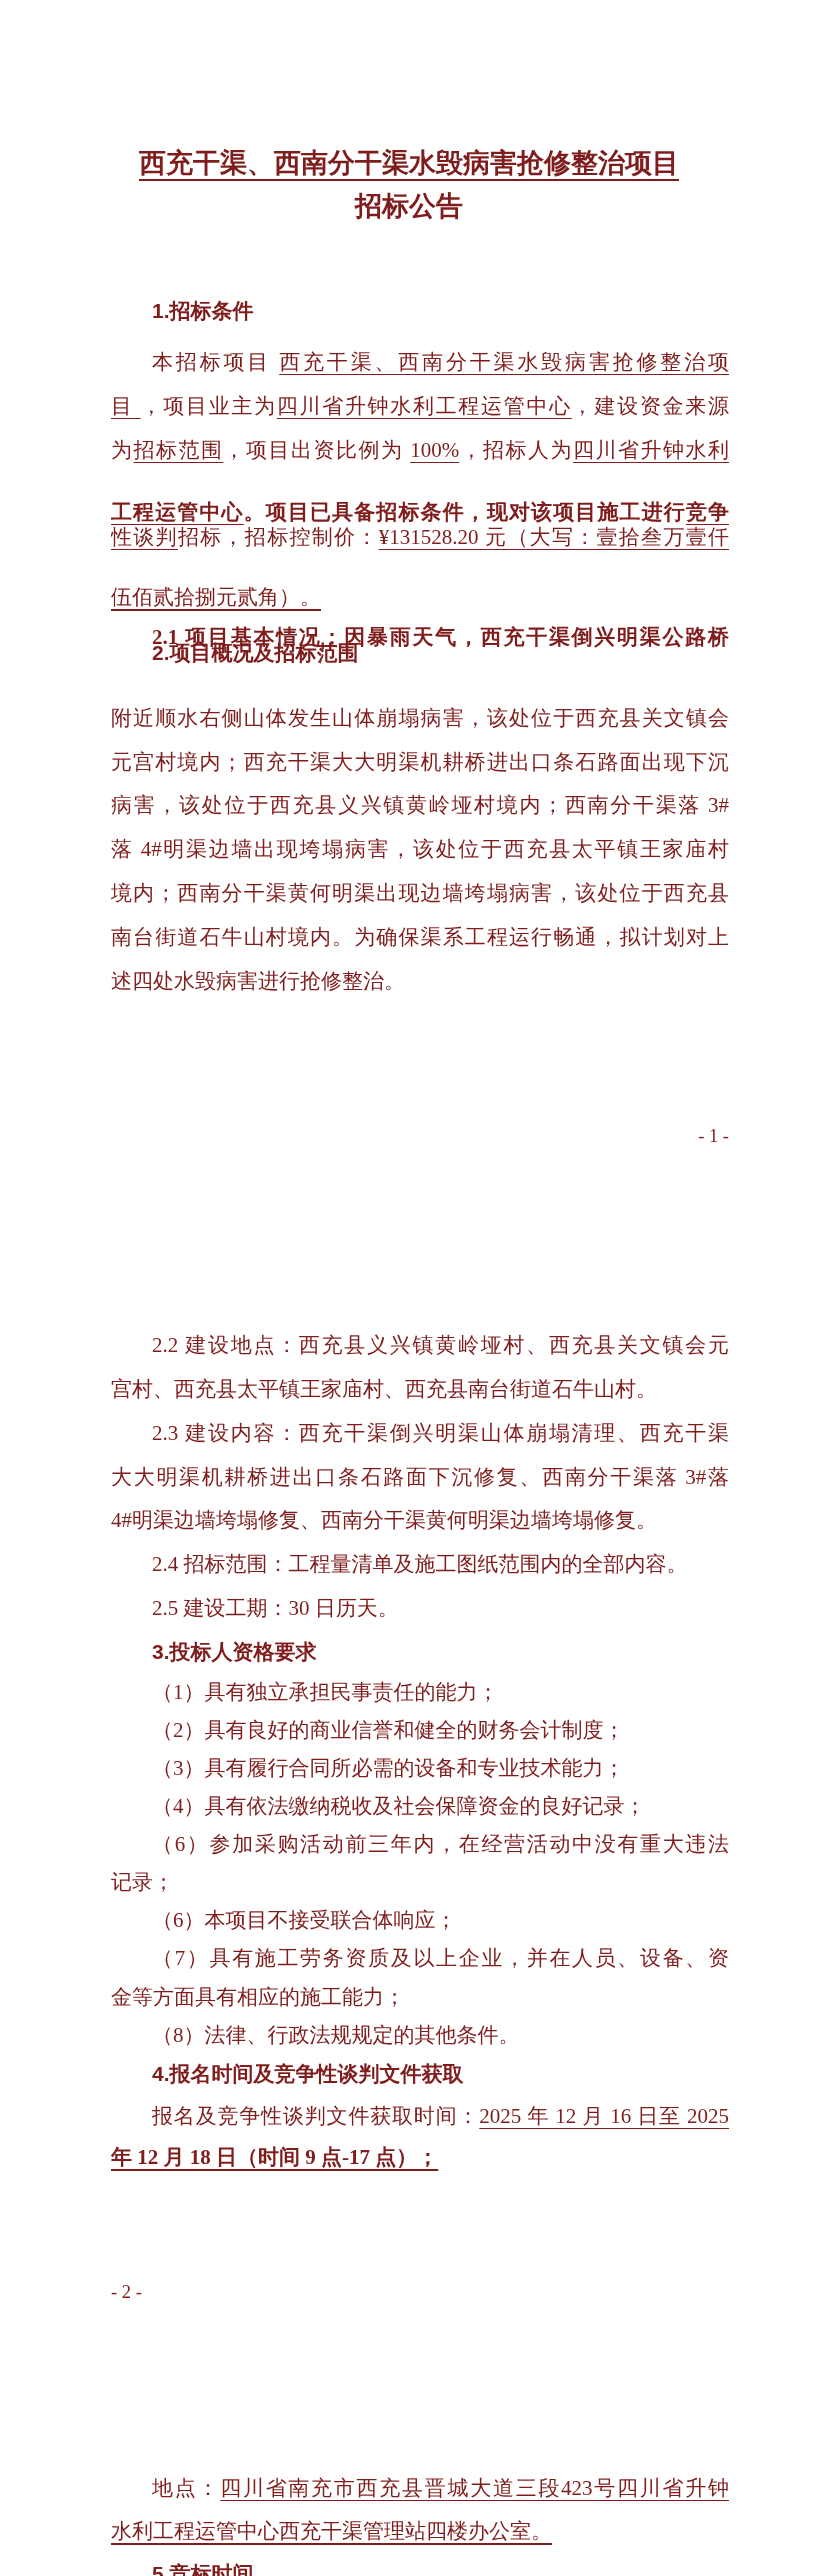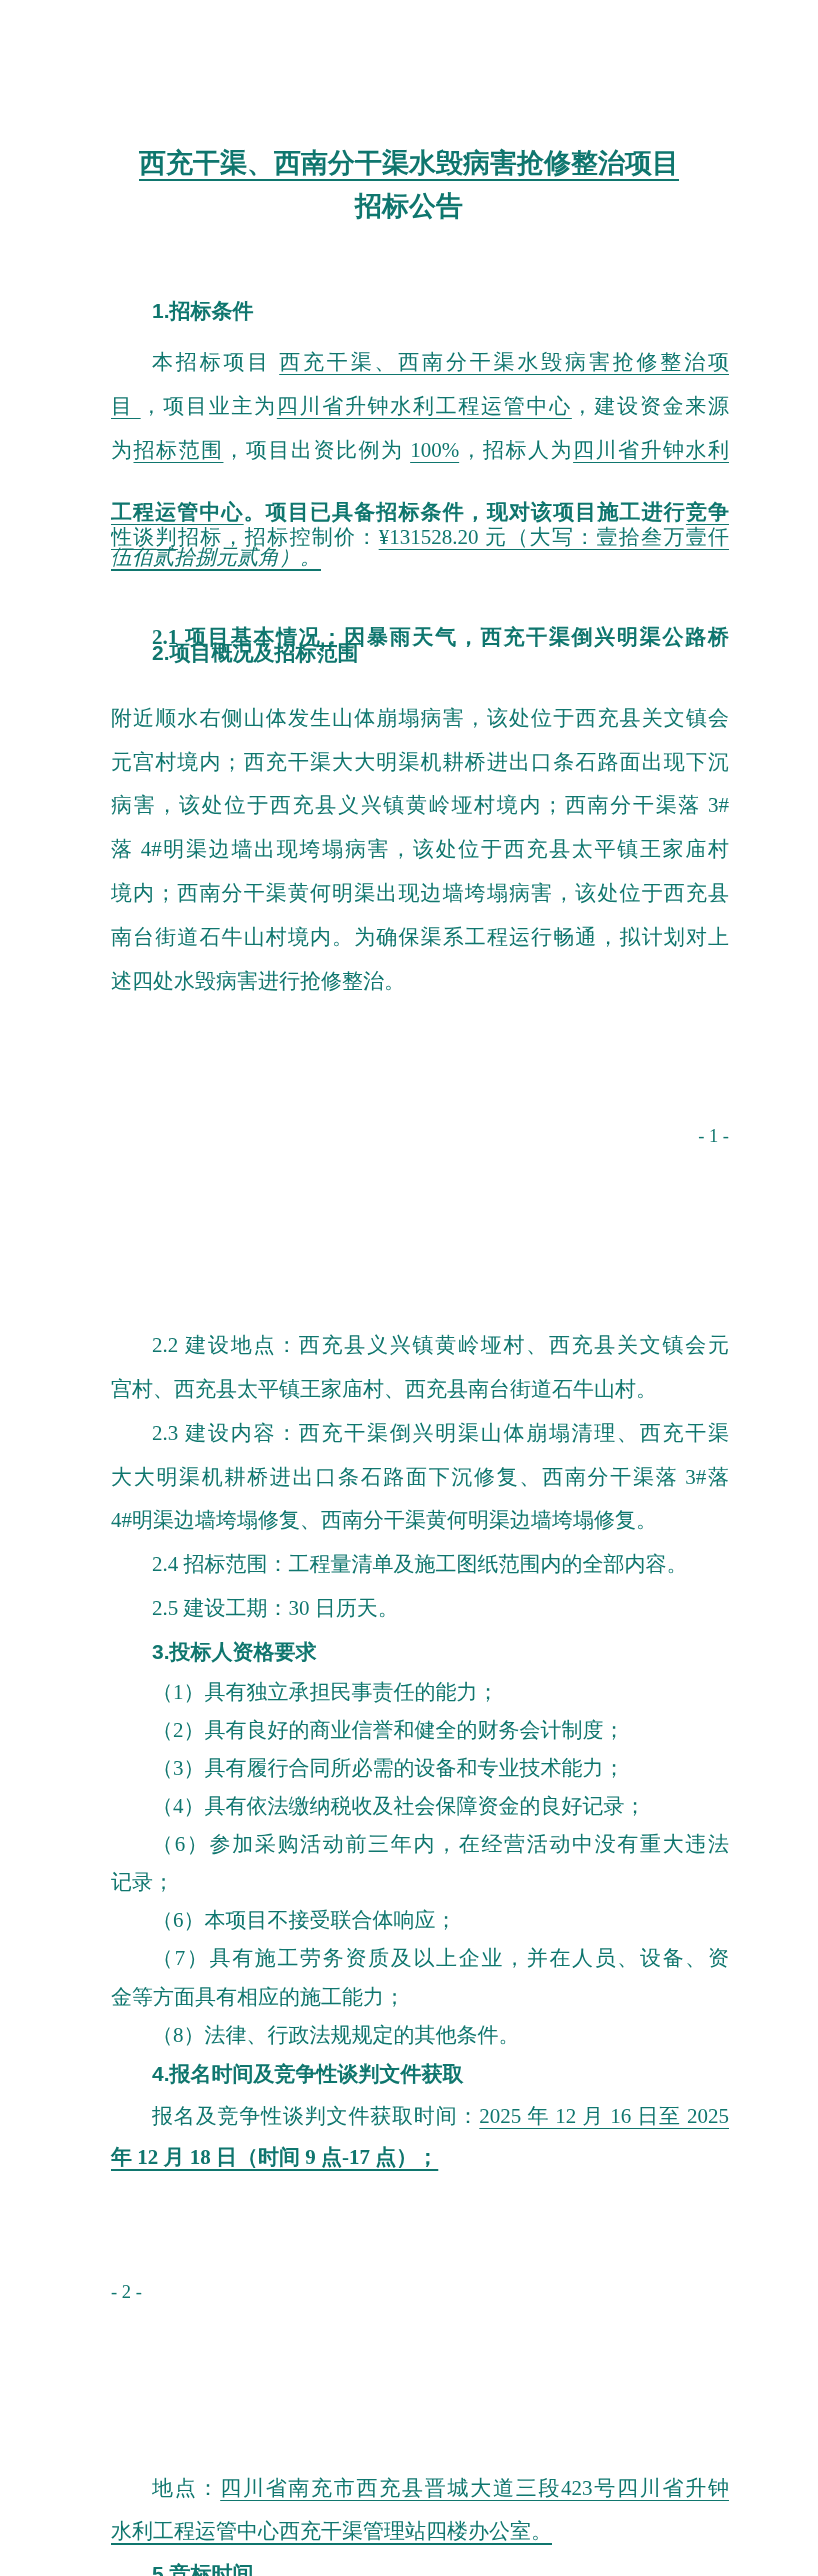--- a/index.html
+++ b/index.html
@@ -10,21 +10,21 @@
     background:#ffffff;
     overflow:hidden;
     font-family:"Liberation Serif","DejaVu Serif",serif;
     color:#000;
   }
   .line{
     position:absolute;
     font-size:21px;
     line-height:1.25;
     white-space:pre;
-    color:#0f766e;
+    color:#7f1d1d;
   }
   
   .t{
     left:0; width:818px; text-align:center;
     font-family:"Liberation Sans","DejaVu Sans",sans-serif;
     font-weight:700; font-size:27px;
   }
   
   .ind{ left:152px; }
   
@@ -54,21 +54,21 @@
 <div class="canvas">
 
 <div class="line t" style="top: 147px;"><span class="u">西充干渠、西南分干渠水毁病害抢修整治项目</span></div>
     <div class="line t" style="top: 190px;"><span>招标公告</span></div>
     <div class="line ind" style="top: 298px;"><span class="b">1.招标条件</span></div>
     <div class="line ji" style="top: 349px;"><span>本招标项目 </span><span class="u">西充干渠、西南分干渠水毁病害抢修整治项</span></div>
     <div class="line jf" style="top: 393px;"><span class="u">目 </span><span>，项目业主为</span><span class="u">四川省升钟水利工程运管中心</span><span>，建设资金来源</span></div>
     <div class="line jf" style="top: 437px;"><span>为</span><span class="u">招标范围</span><span>，项目出资比例为 </span><span class="u">100%</span><span>，招标人为</span><span class="u">四川省升钟水利</span></div>
     <div class="line jf" style="top: 499px; font-weight: bold;"><span class="u">工程运管中心</span><span>。项目已具备招标条件，现对该项目施工进行</span><span class="u">竞争</span></div>
     <div class="line jf" style="top: 524px;"><span class="u">性谈判</span><span>招标，招标控制价：</span><span class="u">¥131528.20 元（大写：壹拾叁万壹仟</span></div>
-    <div class="line fl" style="top: 544px; font-style: italic;"><span class="u">伍佰贰拾捌元贰角）。</span></div>
+    <div class="line fl" style="top: 584px;"><span class="u">伍佰贰拾捌元贰角）。</span></div>
     <div class="line ind" style="top: 612px; margin-top: 28px;"><span class="b">2.项目概况及招标范围</span></div>
     <div class="line ji" style="top: 624px; font-weight: bold;"><span>2.1 项目基本情况：因暴雨天气，西充干渠倒兴明渠公路桥</span></div>
     <div class="line jf" style="top: 749px;"><span>元宫村境内；西充干渠大大明渠机耕桥进出口条石路面出现下沉</span></div>
     <div class="line jf" style="top: 705px;"><span>附近顺水右侧山体发生山体崩塌病害，该处位于西充县关文镇会</span></div>
     <div class="line jf" style="top: 792px;"><span>病害，该处位于西充县义兴镇黄岭垭村境内；西南分干渠落 3#</span></div>
     <div class="line jf" style="top: 836px;"><span>落 4#明渠边墙出现垮塌病害，该处位于西充县太平镇王家庙村</span></div>
     <div class="line jf" style="top: 880px;"><span>境内；西南分干渠黄何明渠出现边墙垮塌病害，该处位于西充县</span></div>
     <div class="line jf" style="top: 924px;"><span>南台街道石牛山村境内。为确保渠系工程运行畅通，拟计划对上</span></div>
     <div class="line fl" style="top: 968px;"><span>述四处水毁病害进行抢修整治。</span></div>
     <div class="line ftr" style="top: 1125px;"><span>- 1 -</span></div>

